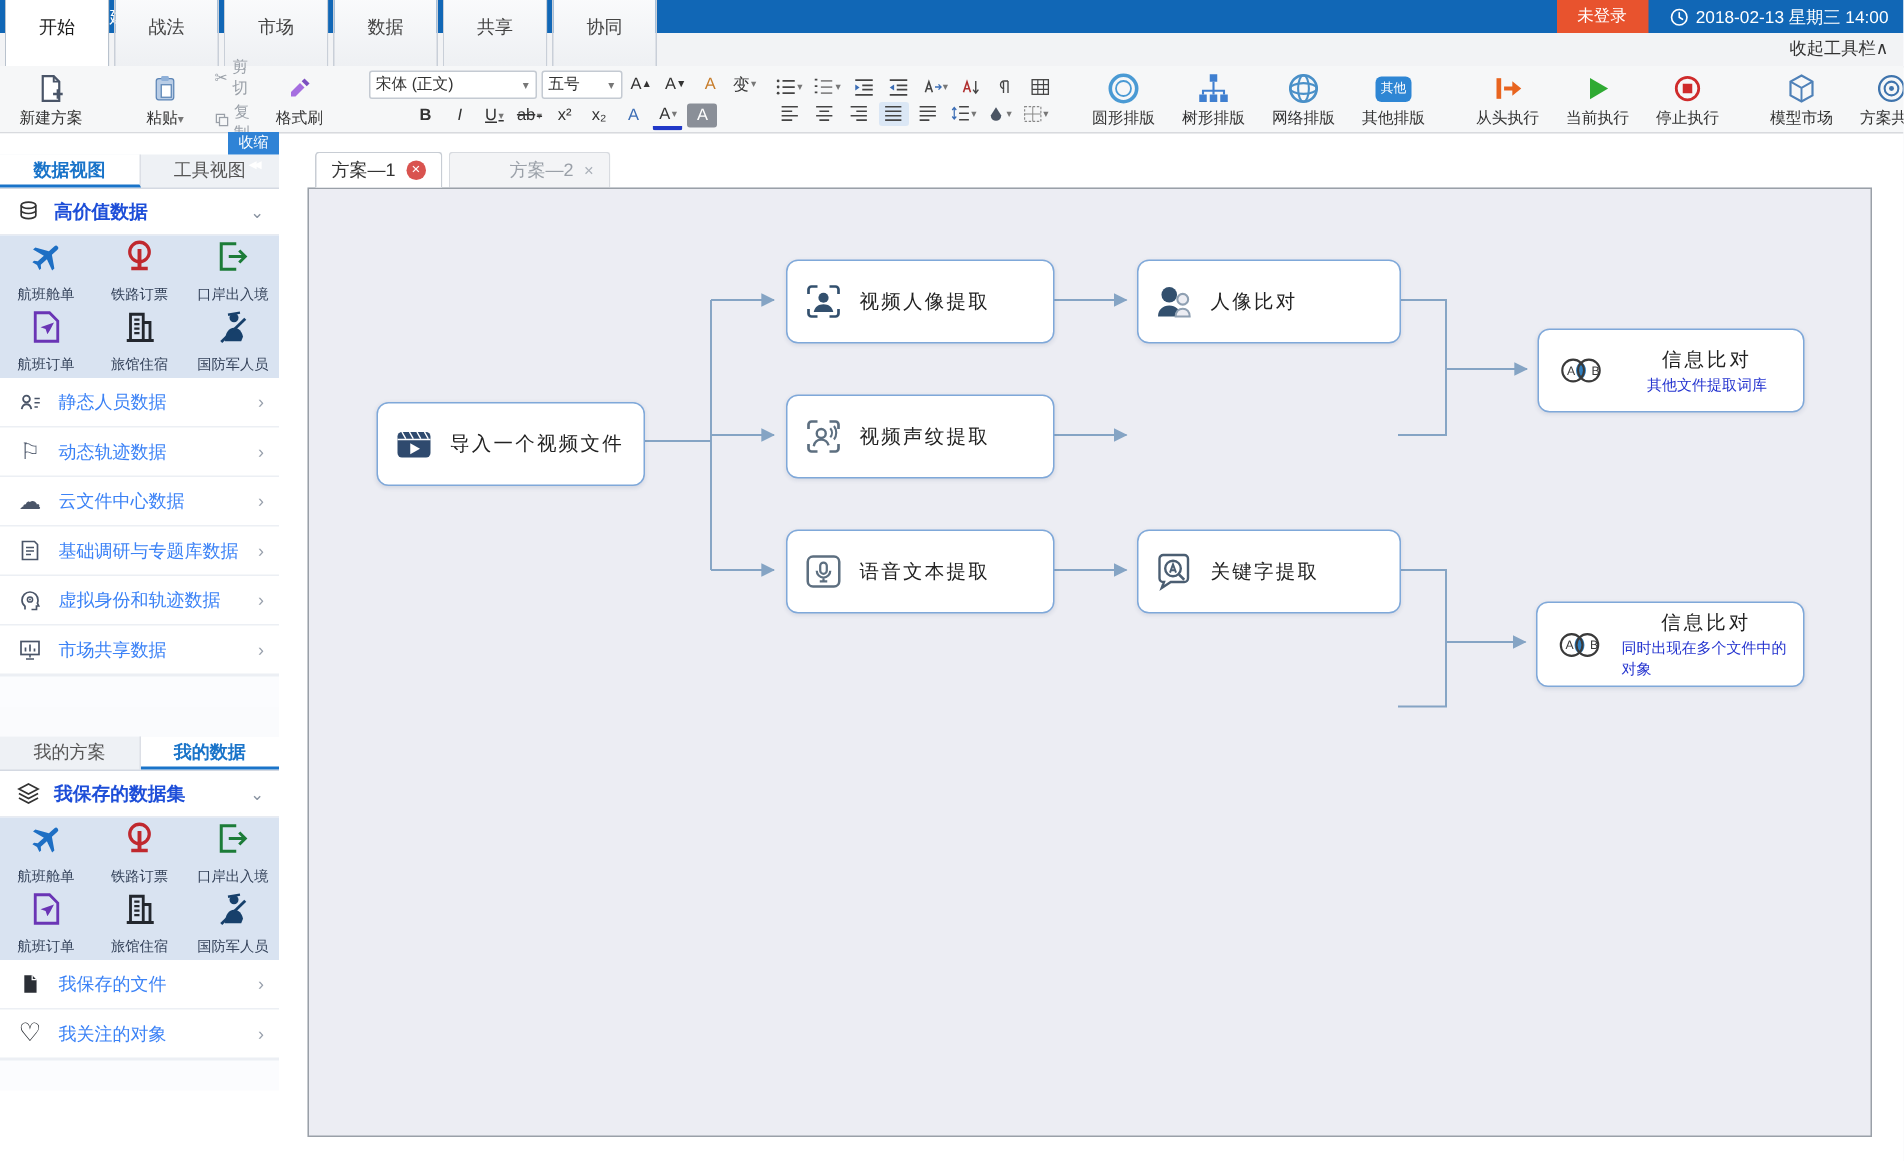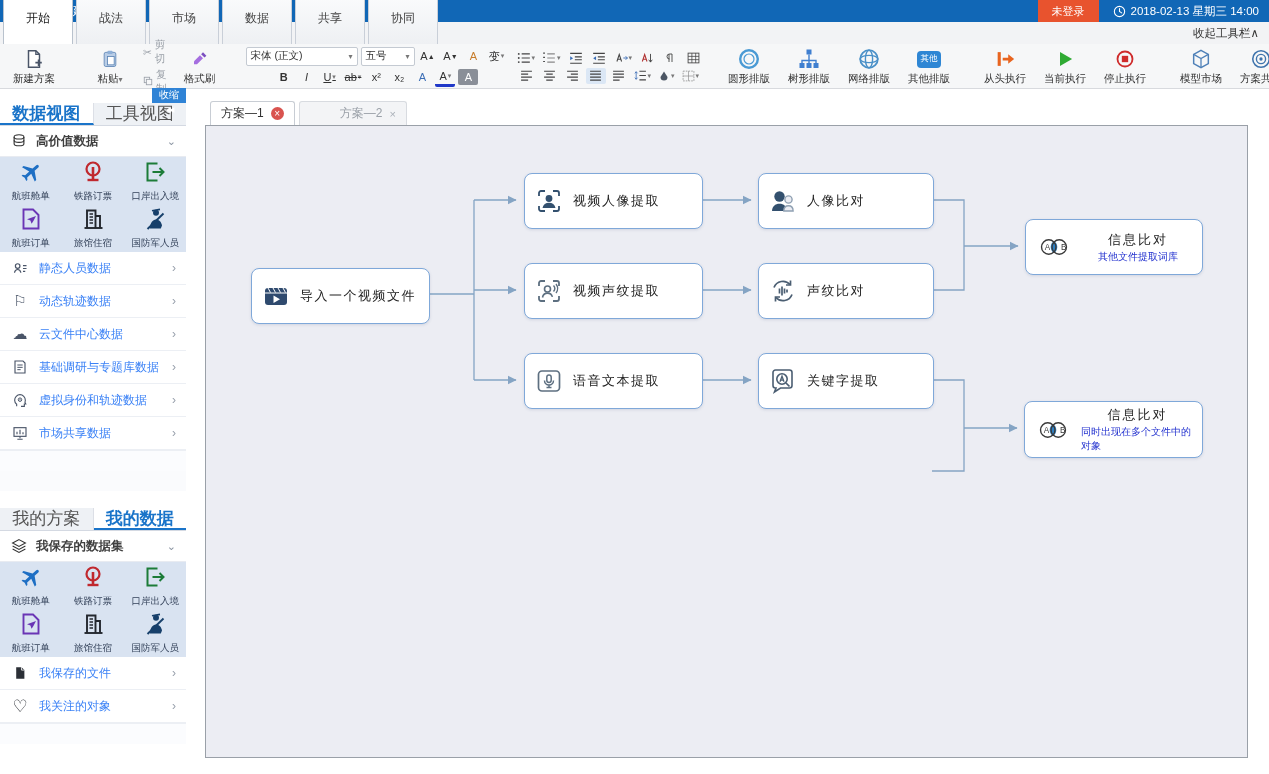--- a/index.html
+++ b/index.html
@@ -44,26 +44,26 @@
   .b{font-weight:bold;} .i{font-style:italic;} .u{text-decoration:underline;} .st{text-decoration:line-through;}
   .badge-other{background:#2e86d4;color:#fff;border-radius:4px;width:24px;height:17px;font-size:8.5px;
                display:flex;align-items:center;justify-content:center;}
 
   
   .sidebar{position:absolute;left:0;top:89px;width:186px;height:685px;background:#fff;}
   .collapse-btn{position:absolute;right:0;top:-1px;height:15px;background:#2f83d6;color:#fff;
                 font-size:10px;display:flex;align-items:center;gap:4px;padding:0 7px;cursor:pointer;flex-direction:column;}
   .collapse-btn .arr{font-size:7px;letter-spacing:-2px;}
   .stabs{display:flex;height:22px;border-bottom:1px solid #d4d9e2;margin-top:14px;background:#eef1f5;}
-  .stab{flex:1;text-align:center;line-height:21px;font-size:17px;color:#555;cursor:pointer;
+  .stab{flex:1;text-align:center;line-height:21px;font-size:12px;color:#555;cursor:pointer;
         border-right:1px solid #dcdfe6;}
   .stab:last-child{border-right:none;}
   .stab.active{background:#fff;color:#1a74c9;border-bottom:2px solid #1a74c9;box-sizing:border-box;font-weight:bold;}
   .sheader{height:30px;display:flex;align-items:center;gap:8px;padding:0 10px;border-bottom:1px solid #e8ebf1;cursor:pointer;}
-  .sheader .txt{font-size:12.5px;color:#404040;font-weight:bold;flex:1;}
+  .sheader .txt{font-size:12.5px;color:#1d4ed8;font-weight:bold;flex:1;}
   .sheader .chev{color:#8a94a2;font-size:11px;}
   .tilegrid{background:#d9e3f1;display:grid;grid-template-columns:1fr 1fr 1fr;grid-gap:1px;padding:1px 0;}
   .tile{background:#d9e3f1;height:46px;display:flex;flex-direction:column;align-items:center;justify-content:center;gap:2px;cursor:pointer;}
   .tile .tlabel{font-size:9.5px;color:#34425a;}
   .srow{height:32px;display:flex;align-items:center;gap:9px;padding:0 10px;border-bottom:1px solid #eceff4;cursor:pointer;}
   .srow .ricn{width:20px;display:flex;justify-content:center;color:#4a5568;font-size:15px;}
   .srow .rlabel{flex:1;font-size:12px;color:#3b82f6;}
   .srow .chev{color:#98a0ac;font-size:12px;}
   .panelgap{height:20px;background:#fafbfd;}
   .panelend{height:20px;border-top:1px solid #eceff4;background:#fbfcfe;}
@@ -539,21 +539,21 @@
           <path d="M7.5 14v-4M12 14V7M16.5 14v-3" stroke="#4a5568" stroke-width="1.7"></path>
           <path d="M12 17v3M8 21.5h8" stroke="#4a5568" stroke-width="1.6"></path>
         </svg>
       </span>
     <span class="rlabel">市场共享数据</span>
     <span class="chev">›</span>
   </div>
   <div class="panelend"></div>
   <div class="panelgap"></div>
 
-  <div class="stabs" style="margin-top:17px;">
+  <div class="stabs" style="margin-top:0;">
     <span class="stab">我的方案</span>
     <span class="stab active">我的数据</span>
   </div>
 
   <div class="sheader">
     <span style="display:flex;">
       <svg width="18" height="18" viewBox="0 0 24 24">
           <path d="M12 3.5 20.5 8 12 12.5 3.5 8z" fill="none" stroke="#333" stroke-width="1.5"></path>
           <path d="M3.5 12 12 16.5 20.5 12" fill="none" stroke="#333" stroke-width="1.5"></path>
           <path d="M3.5 16 12 20.5 20.5 16" fill="none" stroke="#333" stroke-width="1.5"></path>
@@ -720,32 +720,20 @@
       <svg width="30" height="28" viewBox="0 0 28 28">
           <circle cx="10.5" cy="9.5" r="5.2" fill="#33506e"></circle>
           <path d="M3 24c0-4.6 3.3-7.3 7.5-7.3S18 19.4 18 24z" fill="#33506e"></path>
           <circle cx="19.5" cy="12.5" r="3.6" fill="#ecedf3" stroke="#8fa0b2" stroke-width="1.4"></circle>
           <path d="M14.8 24c0-3.2 2-5.2 4.7-5.2 2.6 0 4.6 2 4.6 5.2z" fill="#ecedf3" stroke="#8fa0b2" stroke-width="1.4"></path>
         </svg>
     </span>
     <span class="nlabel">人像比对</span>
   </div>
 
-  <div class="node" style="left:552px;top:137px;width:174px;">
-    <span class="nicon">
-      <svg width="28" height="28" viewBox="0 0 28 28">
-          <path d="M5 10.5A9.5 9.5 0 0 1 21 7.5" fill="none" stroke="#4b5e72" stroke-width="1.7"></path>
-          <path d="M21.5 3.5v4.5H17" fill="none" stroke="#4b5e72" stroke-width="1.7"></path>
-          <path d="M23 17.5A9.5 9.5 0 0 1 7 20.5" fill="none" stroke="#4b5e72" stroke-width="1.7"></path>
-          <path d="M6.5 24.5V20H11" fill="none" stroke="#4b5e72" stroke-width="1.7"></path>
-          <path d="M10.5 11.5v5M13 9.5v9M15.5 11.5v5M18 12.5v3" stroke="#4b5e72" stroke-width="1.7"></path>
-        </svg>
-    </span>
-    <span class="nlabel">声纹比对</span>
-  </div>
 
   <div class="node" style="left:552px;top:227px;width:174px;">
     <span class="nicon">
       <svg width="28" height="28" viewBox="0 0 28 28">
           <path d="M8 4h14a2.5 2.5 0 0 1 2.5 2.5v13A2.5 2.5 0 0 1 22 22h-9l-6 4 1.5-4H8a2.5 2.5 0 0 1-2.5-2.5v-13A2.5 2.5 0 0 1 8 4z" fill="none" stroke="#4b5e72" stroke-width="1.6" transform="translate(-1.5 -1)"></path>
           <circle cx="13" cy="12" r="5.2" fill="none" stroke="#4b5e72" stroke-width="1.6"></circle>
           <path d="M11 14.8l2-5.6 2 5.6M11.7 13.2h2.6" fill="none" stroke="#4b5e72" stroke-width="1.3"></path>
           <path d="M17 16l3.5 3.5" stroke="#4b5e72" stroke-width="1.7"></path>
         </svg>
     </span>

